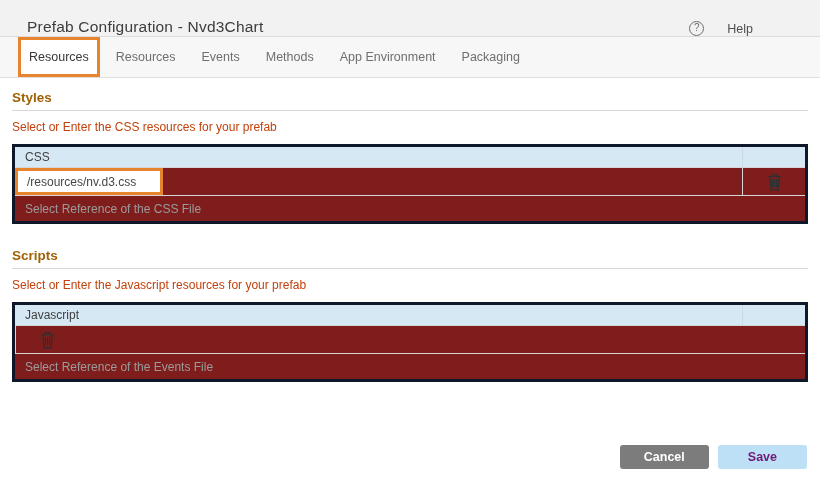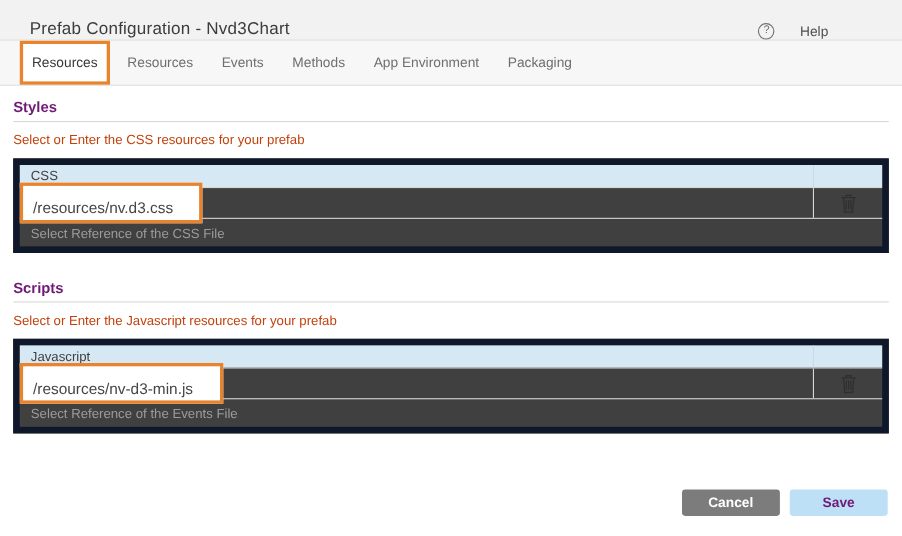--- a/index.html
+++ b/index.html
@@ -77,32 +77,32 @@
     color: #383838;
     flex: 1;
     padding: 0 8px;
   }
 
   
   .content { padding: 0 12px; }
   .section-heading {
     margin-top: 12px;
     font-size: 13.5px;
-    color: #701a75;
+    color: #a16207;
     padding-bottom: 5px;
     border-bottom: 1px solid #d8d8d8;
   }
   .section + .section .section-heading { margin-top: 24px; }
   .section-desc {
     font-size: 12px;
     color: #c2410c;
     margin: 9px 0 10px;
   }
 
-  .res-table { border: 6px solid #0f172a; background: #404040; }
+  .res-table { border: 3px solid #0f172a; background: #7f1d1d; }
   .t-header {
     display: flex;
     height: 20px;
     background: var(--table-header-bg);
     align-items: stretch;
   }
   .t-header .cell-main {
     flex: 1;
     display: flex; align-items: center;
     padding-left: 10px;
@@ -119,22 +119,22 @@
     height: 28px;
     border-top: 1px solid #d6d6d6;
     align-items: center;
   }
   .t-valuerow .cell-main { flex: 1; align-self: stretch; display: flex; align-items: center; }
   .t-valuerow .cell-action { border-left: 1px solid #d6d6d6; align-self: stretch; }
   .annotation-box {
     display: inline-flex;
     align-items: center;
     border: 3px solid var(--annotation-orange);
-    padding: 12px 24px 3px 9px;
-    font-size: 14px;
+    padding: 4px 24px 3px 9px;
+    font-size: 12px;
     color: #464646;
     background: #fff;
     min-height: 26px;
     justify-content: flex-end;
   }
   .t-placeholder {
     height: 26px;
     border-top: 1px solid #d6d6d6;
     display: flex; align-items: center;
     padding-left: 10px;
@@ -245,25 +245,20 @@
   <section class="section">
     <h2 class="section-heading">Scripts</h2>
     <p class="section-desc">Select or Enter the Javascript resources for your prefab</p>
 
     <div class="res-table">
       <div class="t-header">
         <div class="cell-main">Javascript</div>
         <div class="cell-action"></div>
       </div>
       <div class="t-valuerow">
-        <div class="cell-main">
-          <span class="annotation-box">
-            <span>/resources/nv-d3-min.js</span>
-          </span>
-        </div>
         <div class="cell-action">
           <button class="trash-btn">
             <svg width="15" height="18" viewBox="0 0 15 18" fill="none" stroke="#2f2f2f" stroke-width="1.2">
               <path d="M5.2 3.6 V1.6 H9.8 V3.6"></path>
               <path d="M1.2 3.6 H13.8"></path>
               <path d="M2.8 3.6 L3.9 16.8 H11.1 L12.2 3.6"></path>
               <path d="M5.4 6 V14.4"></path>
               <path d="M7.5 6 V14.4"></path>
               <path d="M9.6 6 V14.4"></path>
             </svg>

